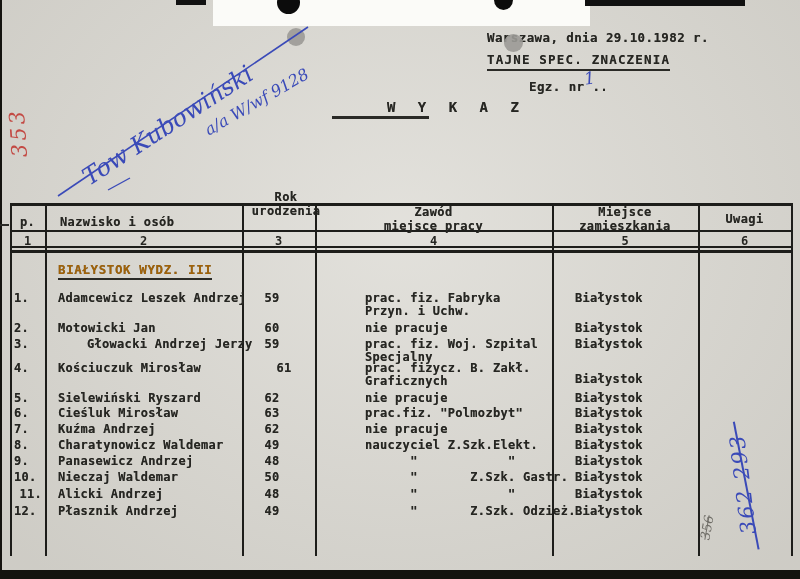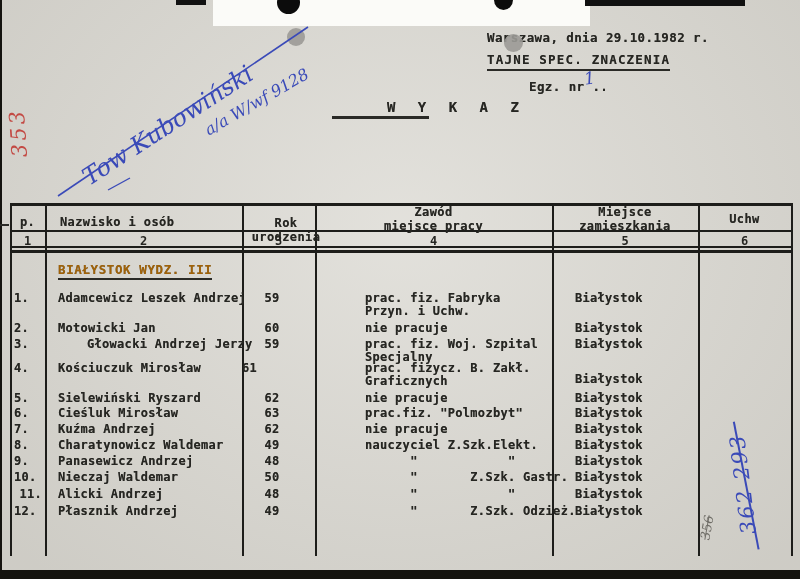--- a/index.html
+++ b/index.html
@@ -91,24 +91,24 @@
   <div class="vline" style="left:45px;"></div>
   <div class="vline" style="left:242px;"></div>
   <div class="vline" style="left:315px;"></div>
   <div class="vline" style="left:552px;"></div>
   <div class="vline" style="left:698px;"></div>
   <div class="vline" style="left:791px;"></div>
   <div class="dash-mark"></div>
 
   <div class="hdr" style="left:10px;top:215px;width:35px;">p.</div>
   <div class="hdr" style="left:60px;top:215px;">Nazwisko i osób</div>
-  <div class="hdr" style="left:242px;top:216px;width:88px;"><span>Rok</span><br><span>urodzenia</span></div>
+  <div class="hdr" style="left:242px;top:190px;width:88px;"><span>Rok</span><br><span>urodzenia</span></div>
   <div class="hdr" style="left:552px;top:205px;width:146px;"><span>Miejsce</span><br><span>zamieszkania</span></div>
   <div class="hdr" style="left:315px;top:205px;width:237px;"><span>Zawód</span><br><span>miejsce pracy</span></div>
-  <div class="hdr" style="left:698px;top:212px;width:93px;">Uchw</div>
+  <div class="hdr" style="left:698px;top:212px;width:93px;">Uwagi</div>
 
   <div class="colnum" style="left:10px;width:35px;">1</div>
   <div class="colnum" style="left:45px;width:197px;">2</div>
   <div class="colnum" style="left:242px;width:73px;">3</div>
   <div class="colnum" style="left:315px;width:237px;">4</div>
   <div class="colnum" style="left:552px;width:146px;">5</div>
   <div class="colnum" style="left:698px;width:93px;">6</div>
 
   <div class="section-head">BIAŁYSTOK WYDZ. III</div>
 
@@ -132,21 +132,21 @@
         <div class="cell num" style="left:14px;top:338px;width:28px;">3.</div>
         <div class="cell name" style="left:71px;top:338px;margin-left:16px;">Głowacki Andrzej Jerzy</div>
         <div class="cell year" style="left:242px;top:338px;width:60px;text-align:center;">59</div>
         <div class="cell job" style="left:365px;top:338px;">prac. fiz. Woj. Szpital
 Specjalny</div>
         <div class="cell res" style="left:575px;top:338px;">Białystok</div>
       </div>
       <div>
         <div class="cell num" style="left:14px;top:362px;width:28px;">4.</div>
         <div class="cell name" style="left:58px;top:362px;">Kościuczuk Mirosław</div>
-        <div class="cell year" style="left:242px;top:362px;width:60px;">61</div>
+        <div class="cell year" style="left:242px;top:362px;width:60px;text-align:center;padding-left:12px;">61</div>
         <div class="cell job" style="left:365px;top:362px;">prac. fizycz. B. Zakł.
 Graficznych</div>
         <div class="cell res" style="left:575px;top:373px;">Białystok</div>
       </div>
       <div>
         <div class="cell num" style="left:14px;top:392px;width:28px;">5.</div>
         <div class="cell name" style="left:58px;top:392px;">Sielewiński Ryszard</div>
         <div class="cell year" style="left:242px;top:392px;width:60px;text-align:center;">62</div>
         <div class="cell job" style="left:365px;top:392px;">nie pracuje</div>
         <div class="cell res" style="left:575px;top:392px;">Białystok</div>

